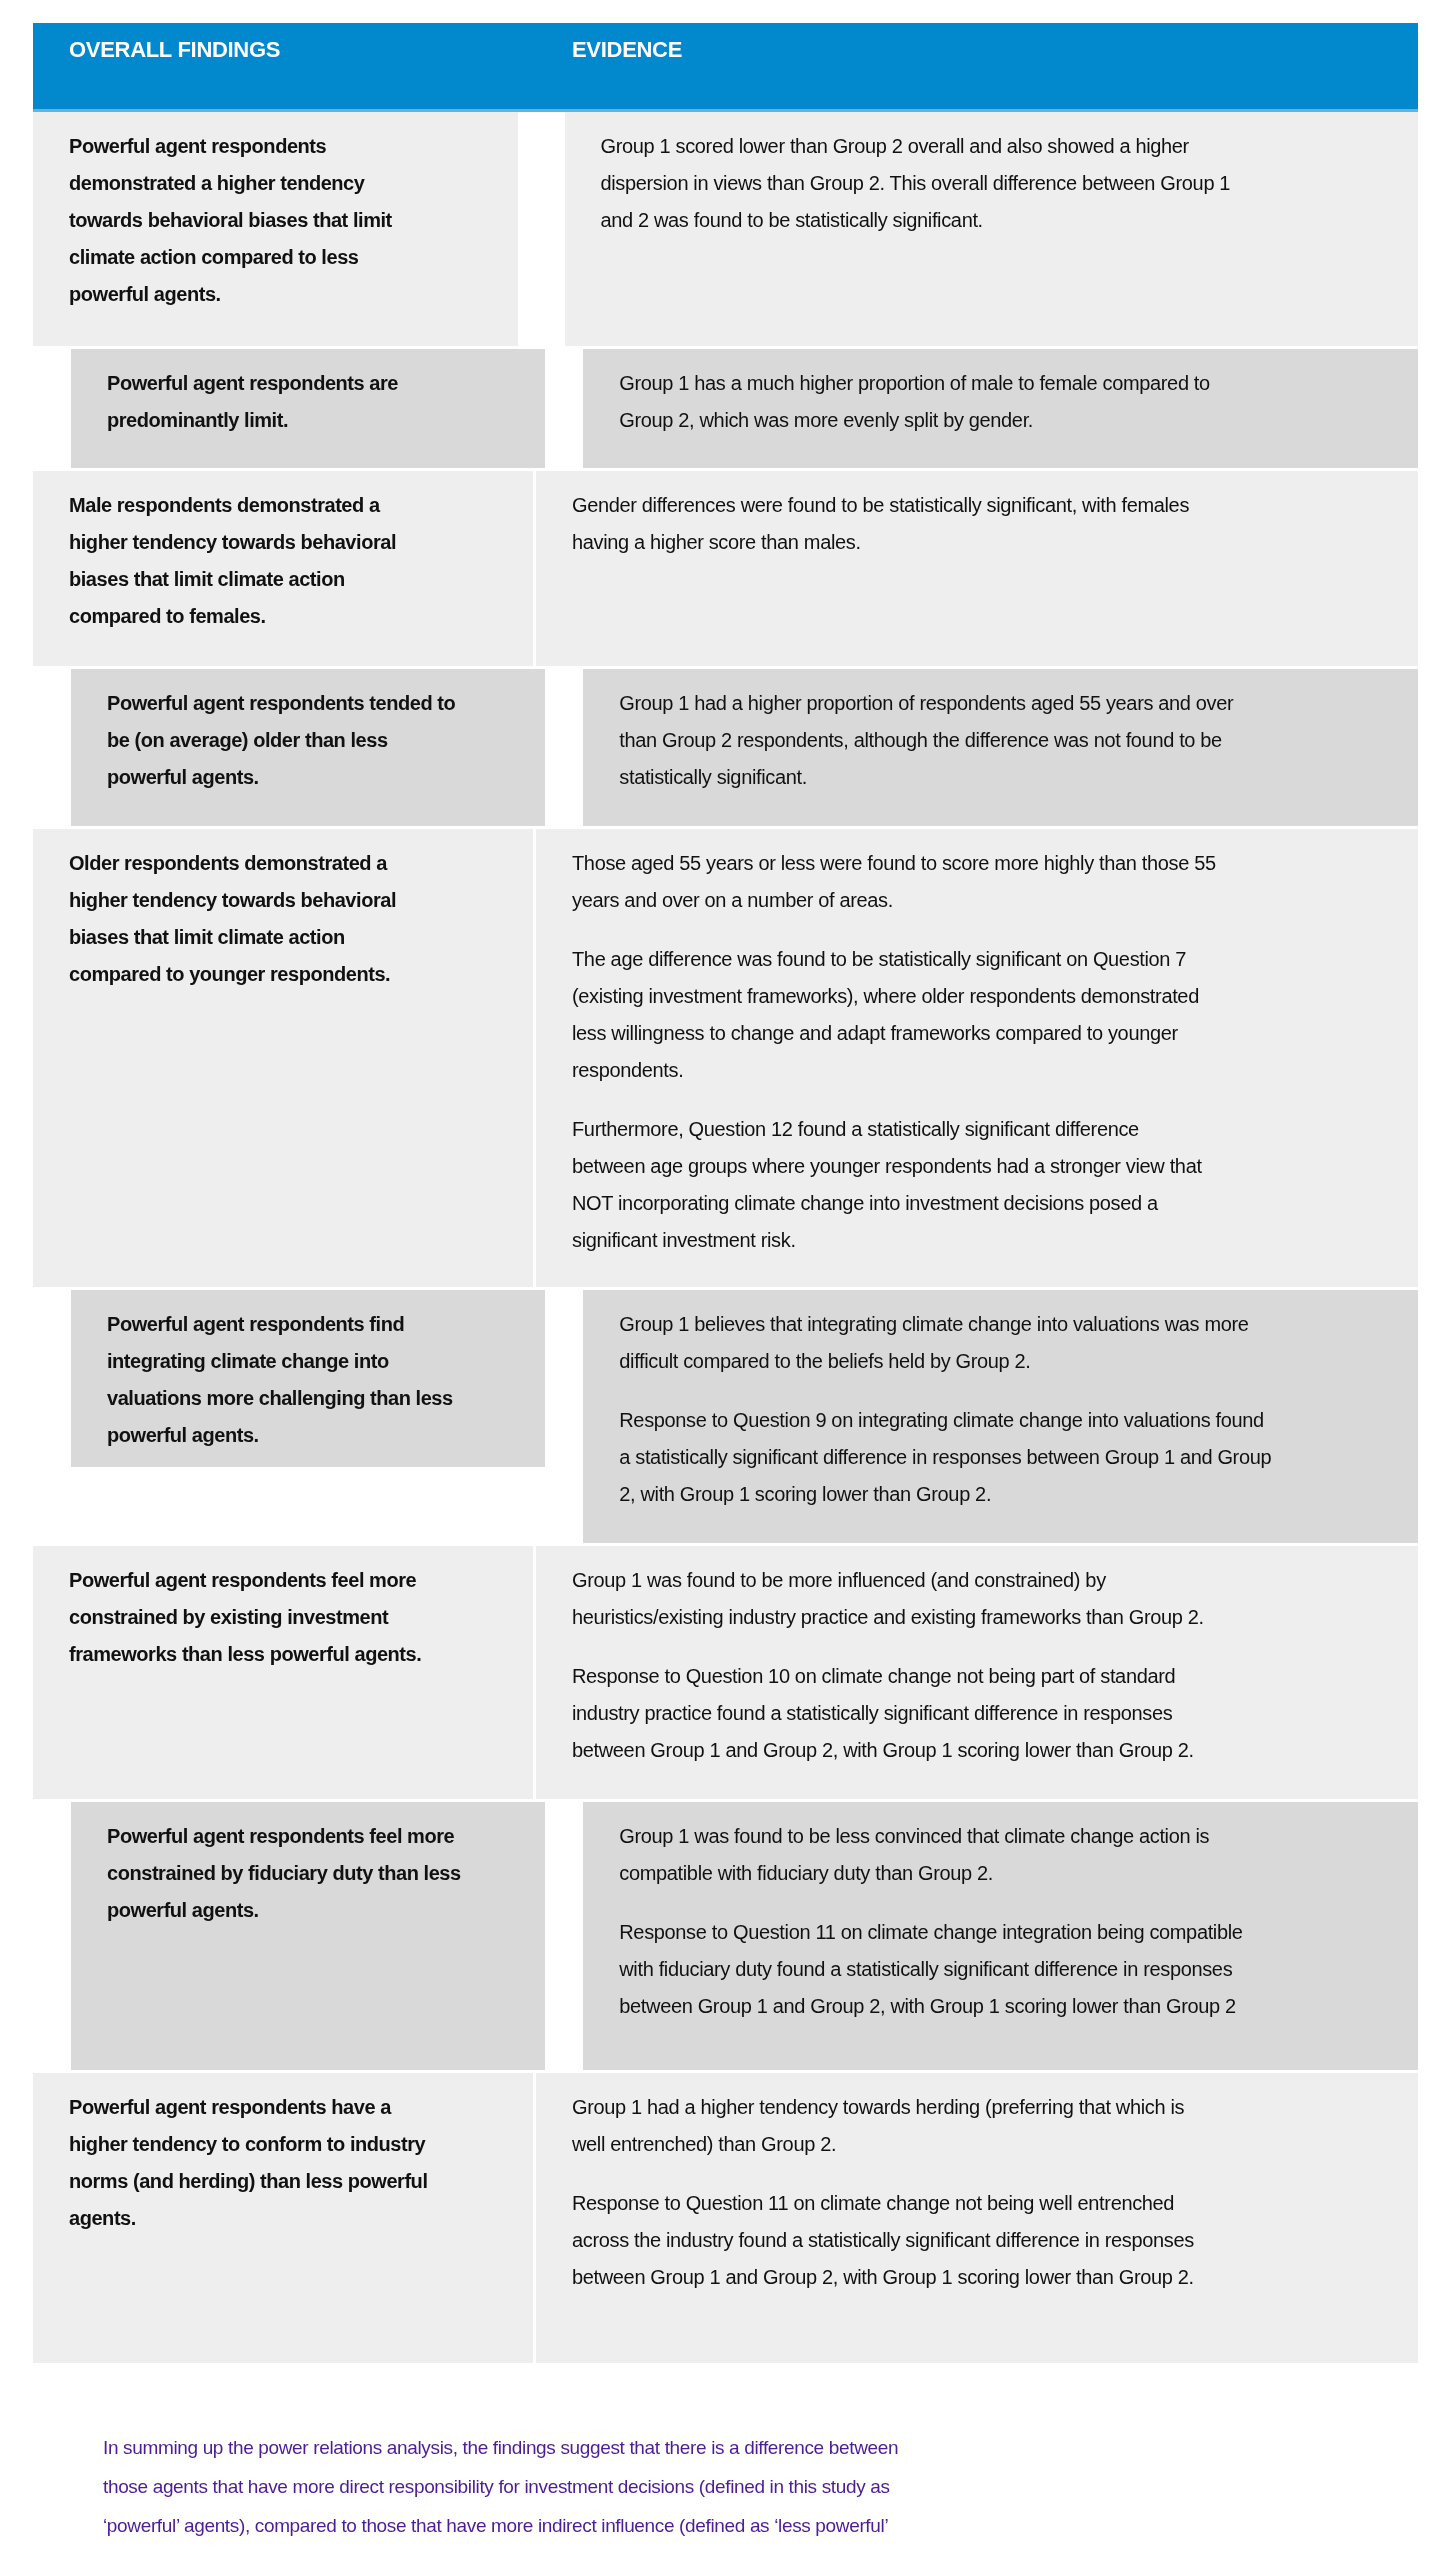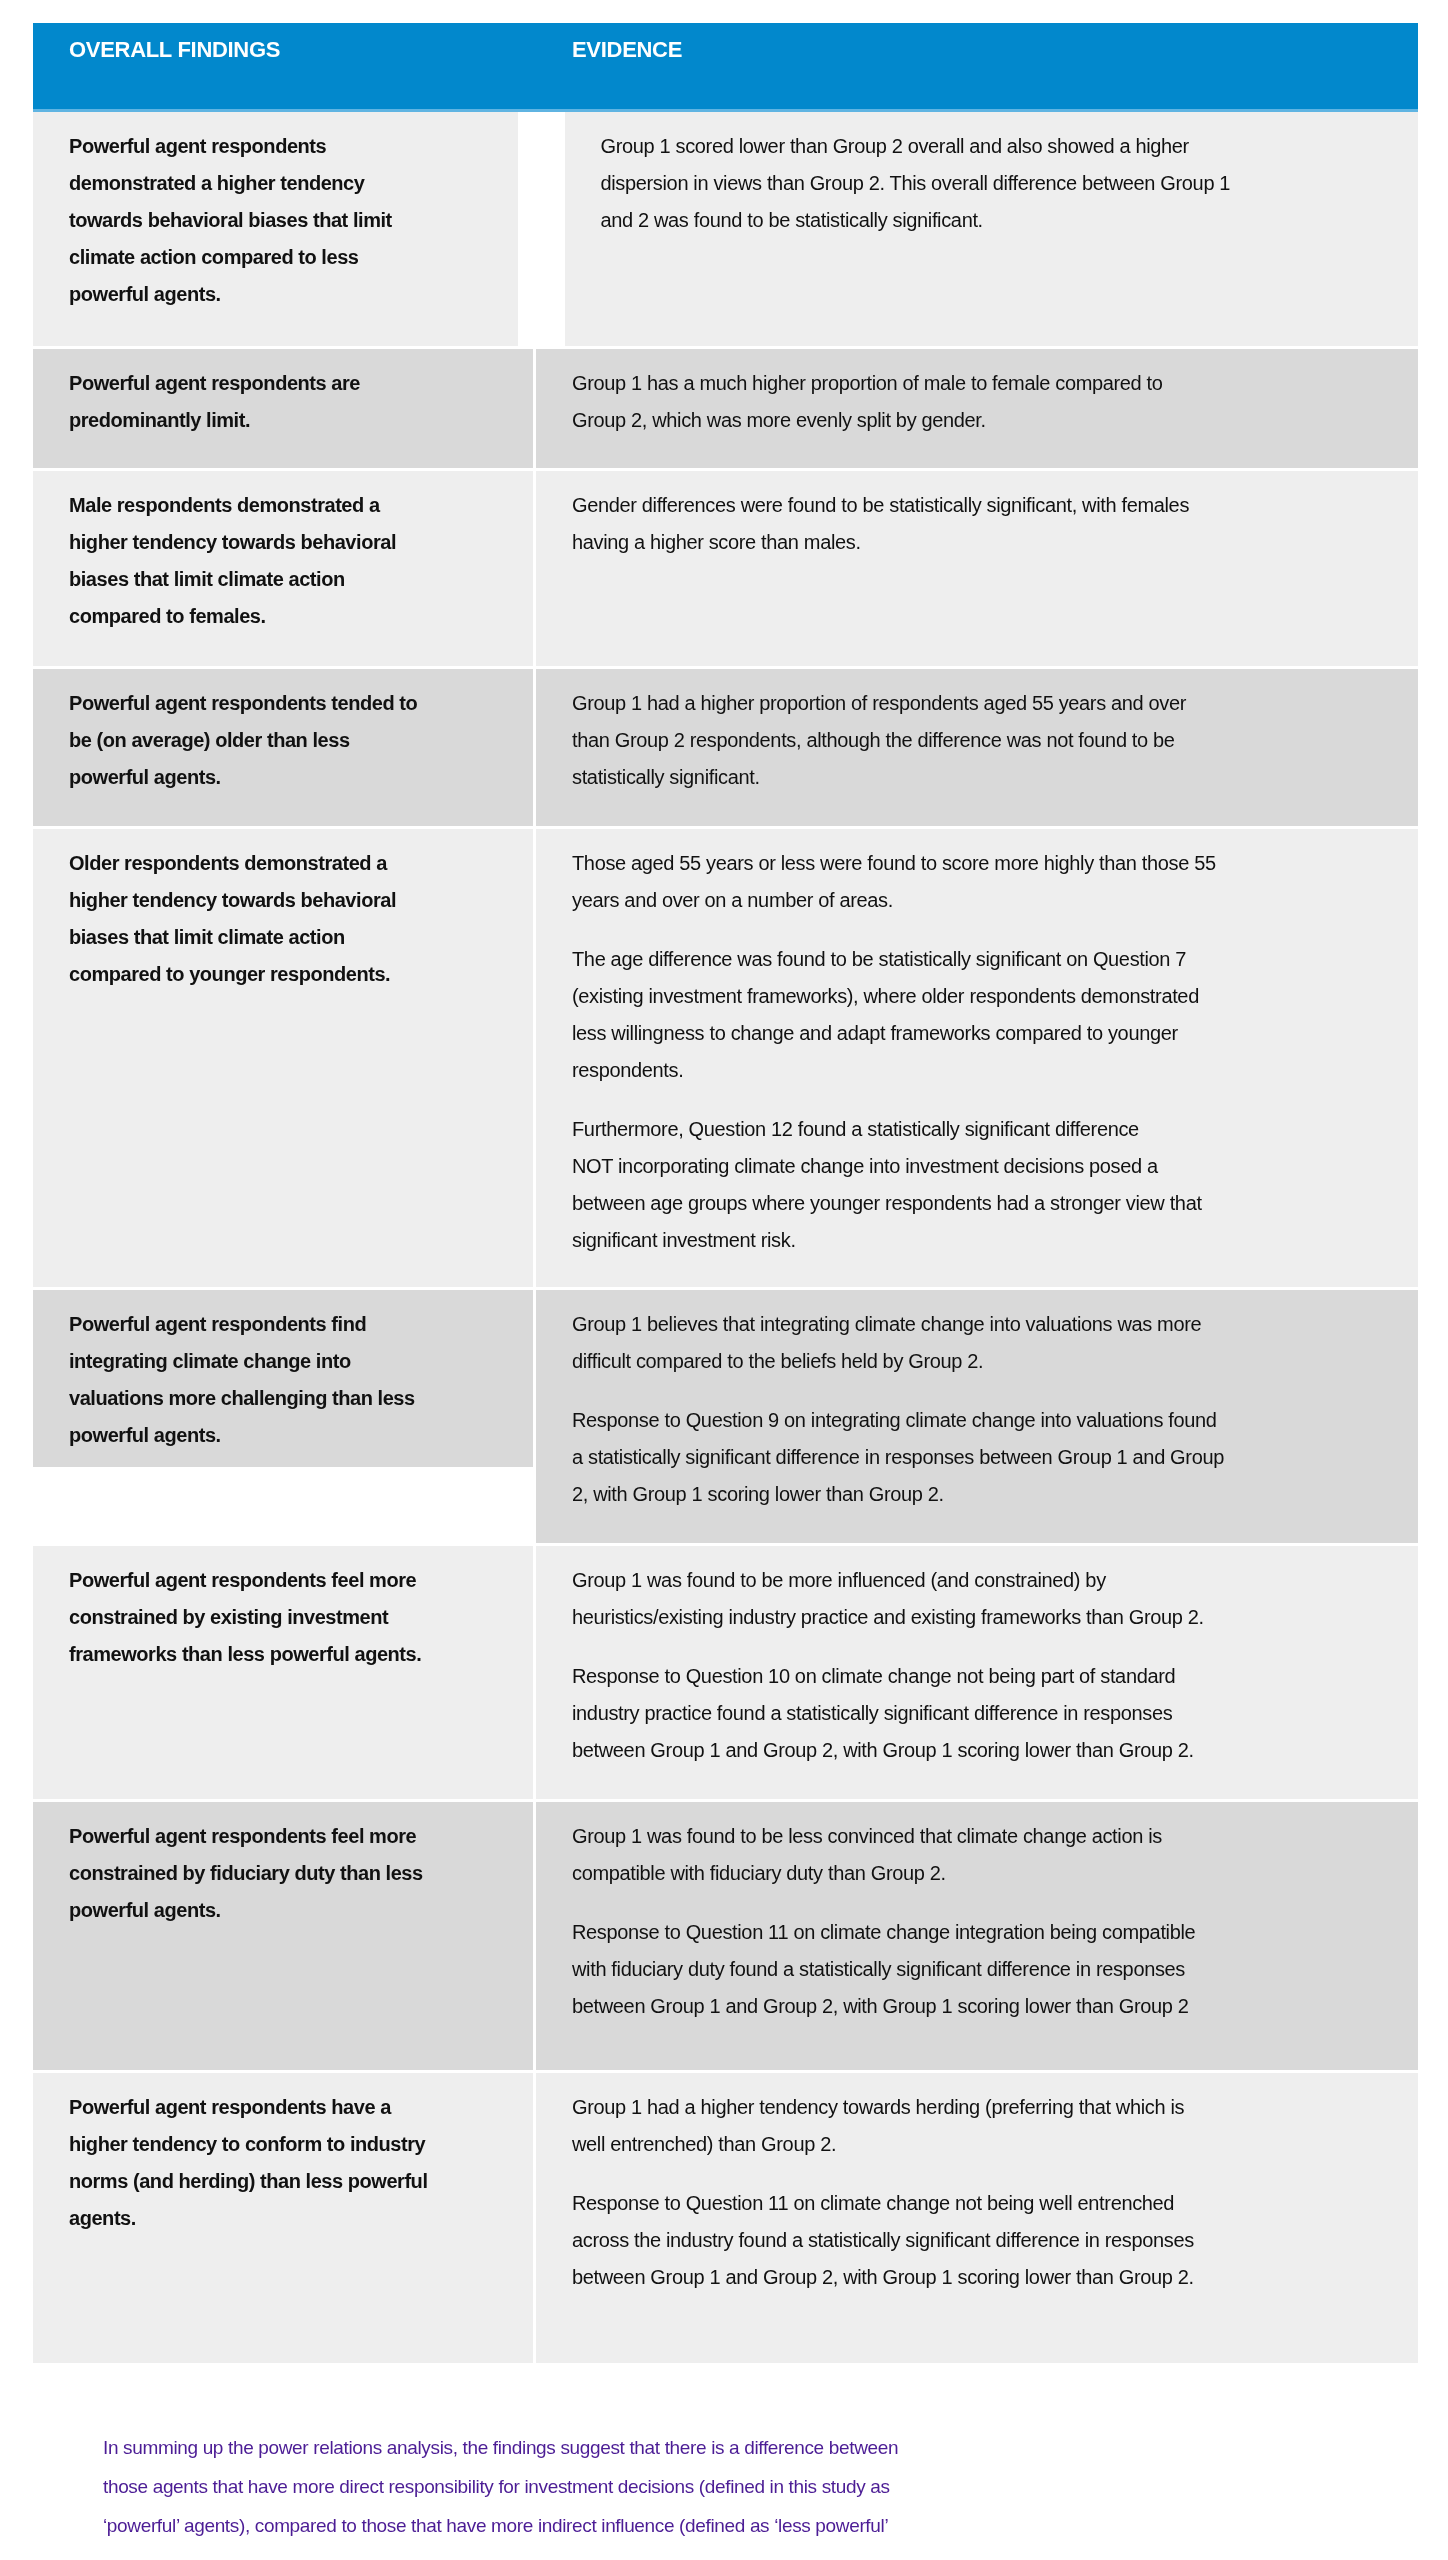--- a/index.html
+++ b/index.html
@@ -38,21 +38,21 @@
   .table-header .hcell.findings { left: 36px; }
   .table-header .hcell.evidence { left: 539px; }
 
   .trow {
     position: relative;
     display: flex;
     border-top: 3px solid #ffffff;
   }
   .trow.first { border-top: none; gap: 44px; }
   .trow.light .cell { background: #eeeeee; }
-  .trow.dark .cell { background: #d9d9d9; }
+  .trow.dark .cell { background: #d9d9d9; margin-left: 38px; }
   .cell {
     box-sizing: border-box;
     padding-top: 16px;
   }
   .cell.finding {
     width: 500px;
     padding-left: 36px;
     padding-right: 8px;
     font-weight: bold;
     font-size: 20px;
@@ -160,22 +160,22 @@
             <span class="line">years and over on a number of areas.</span>
           </div>
           <div class="para">
             <span class="line">The age difference was found to be statistically significant on Question 7</span>
             <span class="line">(existing investment frameworks), where older respondents demonstrated</span>
             <span class="line">less willingness to change and adapt frameworks compared to younger</span>
             <span class="line">respondents.</span>
           </div>
           <div class="para">
             <span class="line">Furthermore, Question 12 found a statistically significant difference</span>
+            <span class="line">between age groups where younger respondents had a stronger view that</span>
             <span class="line">NOT incorporating climate change into investment decisions posed a</span>
-            <span class="line">between age groups where younger respondents had a stronger view that</span>
             <span class="line">significant investment risk.</span>
           </div>
         </div>
       </div>
       <div class="trow dark">
         <div class="cell finding" style="height: 177px;">
           <span class="line">Powerful agent respondents find</span>
           <span class="line">integrating climate change into</span>
           <span class="line">valuations more challenging than less</span>
           <span class="line">powerful agents.</span>

